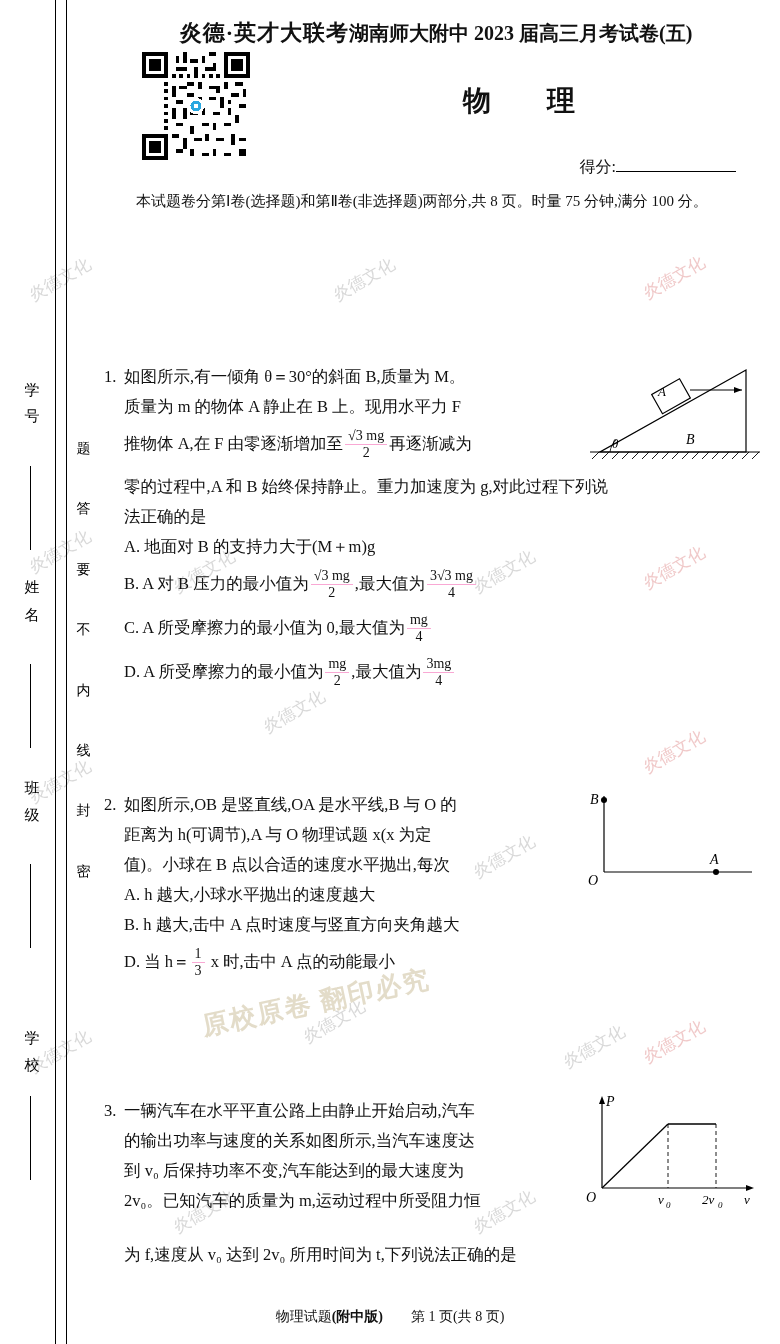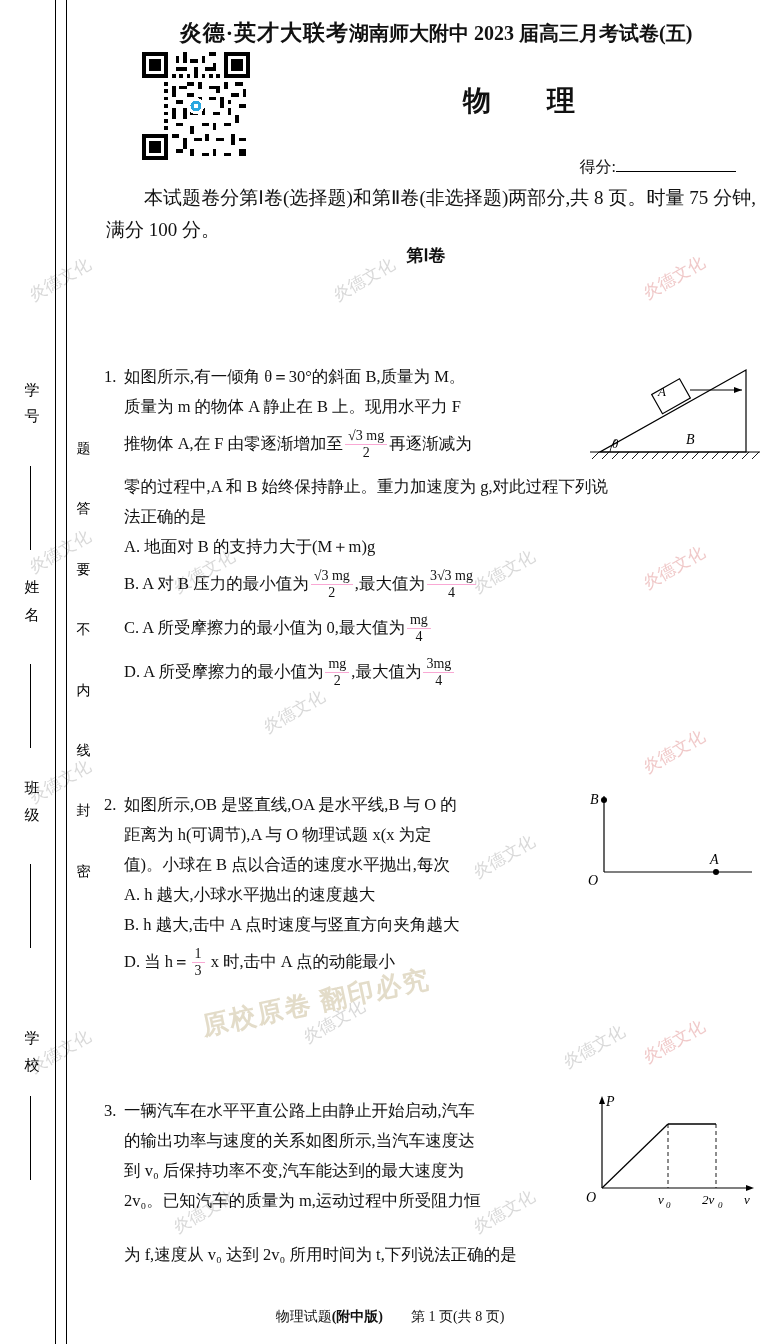--- a/index.html
+++ b/index.html
@@ -54,21 +54,21 @@
     position:absolute;left:250px;top:82px;width:360px;
     text-align:center;font-size:28px;font-weight:bold;letter-spacing:14px;
   }
 
   .score{
     position:absolute;right:32px;top:154px;font-size:16px;
   }
   .score .blank{display:inline-block;width:120px;border-bottom:1px solid #000;height:17px;}
 
   .para{
-    position:absolute;font-size:19px;line-height:32px;text-align:justify;
+    position:absolute;font-size:15px;line-height:38px;text-align:justify;
   }
   .p1{left:10px;top:182px;width:650px;text-indent:2em;}
   .vol{position:absolute;left:0;top:244px;width:660px;text-align:center;font-size:17px;font-weight:bold;}
   .sec{position:absolute;left:8px;top:280px;width:652px;font-size:16.5px;line-height:29px;}
   .sec b{font-weight:bold;}
 
   .q{position:absolute;font-size:16.5px;line-height:30px;}
   .q .num{position:absolute;left:0;top:0;}
   .q .body{margin-left:20px;}
 
@@ -253,21 +253,20 @@
     </div>
 
     <div class="subject">物　理</div>
 
     <div class="score">
       <span>得分:</span><span class="blank"></span>
     </div>
 
     <div class="para p1">本试题卷分第Ⅰ卷(选择题)和第Ⅱ卷(非选择题)两部分,共 8 页。时量 75 分钟,满分 100 分。</div>
 
-    <div class="vol">第Ⅰ卷</div>
 
 
     <div class="q" style="left:8px; top:362px; width:500px;">
       <span class="num">1.</span>
       <div class="body">
         <div>如图所示,有一倾角 θ＝30°的斜面 B,质量为 M。</div>
         <div>质量为 m 的物体 A 静止在 B 上。现用水平力 F</div>
         <div style="line-height:44px;">
           推物体 A,在 F 由零逐渐增加至<span class="frac"><span class="n">√3 mg</span><span class="d">2</span></span>再逐渐减为
         </div>

